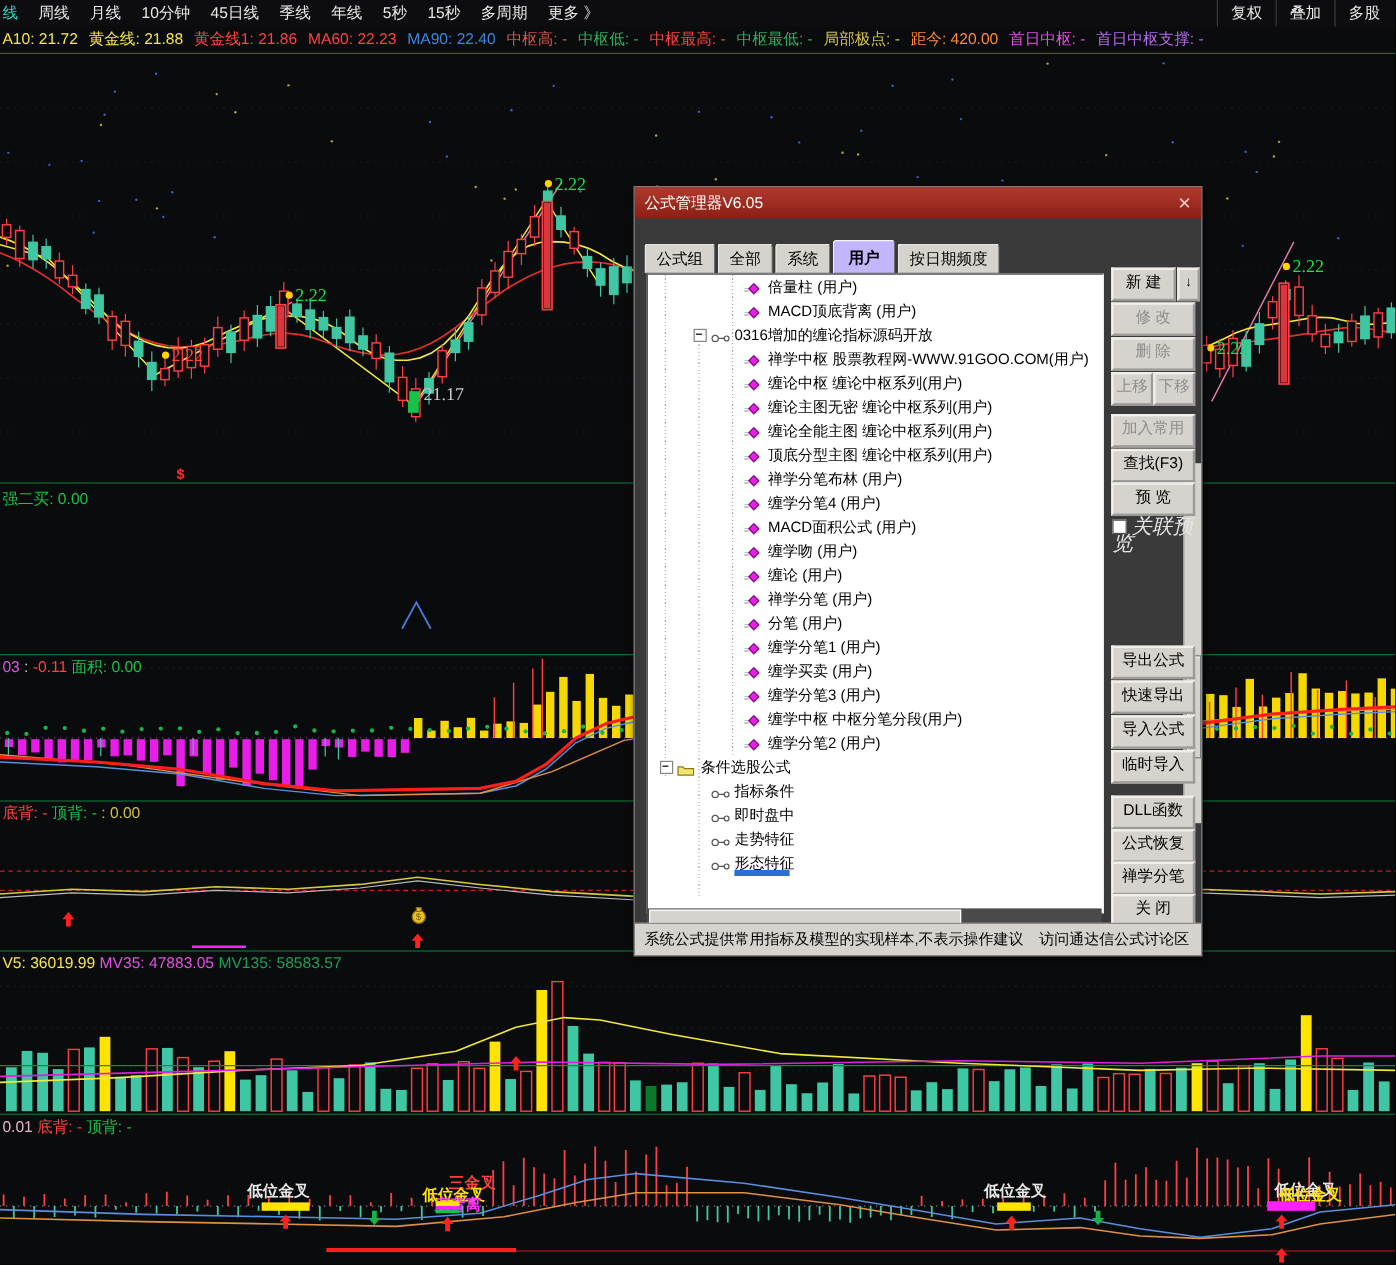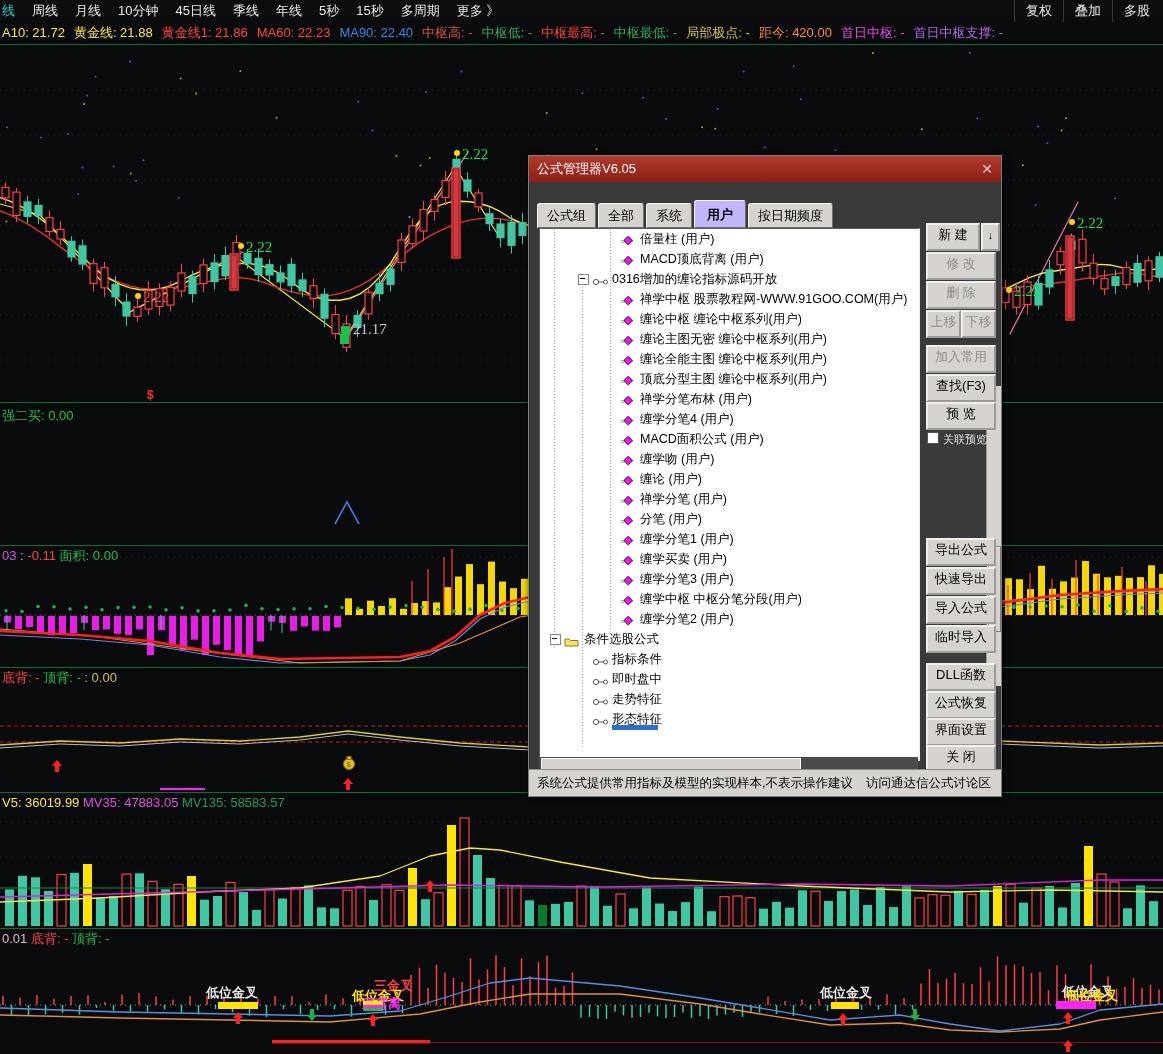--- a/index.html
+++ b/index.html
@@ -40,21 +40,21 @@
   .guide{position:absolute;width:1px;background-image:repeating-linear-gradient(to bottom,#a8a8a8 0 1px,transparent 1px 3px);}
   .selbar{position:absolute;height:5px;background:#2a6fd4;top:16px;}
   #vscroll{position:absolute;right:0px;top:230px;width:14px;height:300px;background:#d6d3ce;border-left:1px solid #9a9a9a;}
   #vthumb{position:absolute;left:1px;top:160px;width:11px;height:84px;background:#d6d3ce;border:1px solid #7a7a7a;box-shadow:inset 1px 1px 0 #fff;}
   #hscroll{position:absolute;left:10px;top:601px;width:379px;height:13px;background:#4a4a4a;}
   #hthumb{position:absolute;left:2px;top:1px;width:258px;height:10px;background:#d6d3ce;border:1px solid #fff;}
   .dlgbtn{position:absolute;left:397px;width:66px;height:24px;background:#d6d3ce;color:#000;
           border:2px outset #f0efec;font-size:13px;text-align:center;line-height:20px;cursor:default;}
   .dlgbtn.dis{color:#8e8e8e;}
   .dlgbtn.half{width:31px;}
-  #chkrow{position:absolute;left:398px;top:276px;width:60px;height:16px;color:#e6e6e6;font-size:11px;line-height:14px;}
+  #chkrow{position:absolute;left:398px;top:276px;width:74px;height:16px;color:#e6e6e6;font-size:17px;line-height:14px;font-style:italic;}
   #chkbox{display:inline-block;width:10px;height:10px;background:#fff;border:1px solid #555;vertical-align:-1px;margin-right:4px;}
   #dlg-status{position:absolute;left:0;top:613px;width:100%;height:26px;background:#d6d3ce;color:#000;font-size:12.5px;line-height:26px;border-top:1px solid #8a8a8a;}
   #dlg-status .l{padding-left:8px;float:left;}
   #dlg-status .r{padding-right:10px;float:right;cursor:pointer;}
 </style>
 </head>
 <body>
 
 <div id="stage">
   <div id="menubar">
@@ -964,21 +964,21 @@
     <div class="dlgbtn" style="top:246px">预 览</div>
     <div id="chkrow">
       <span id="chkbox"></span><span>关联预览</span>
     </div>
     <div class="dlgbtn" style="top:382px">导出公式</div>
     <div class="dlgbtn" style="top:411px">快速导出</div>
     <div class="dlgbtn" style="top:440px">导入公式</div>
     <div class="dlgbtn" style="top:469px">临时导入</div>
     <div class="dlgbtn" style="top:507px">DLL函数</div>
     <div class="dlgbtn" style="top:535px">公式恢复</div>
-    <div class="dlgbtn" style="top:562px">界面设置</div>
+    <div class="dlgbtn" style="top:562px">禅学分笔</div>
     <div class="dlgbtn" style="top:589px">关 闭</div>
 
     <div id="dlg-status">
       <span class="l">系统公式提供常用指标及模型的实现样本,不表示操作建议</span>
       <span class="r">访问通达信公式讨论区</span>
     </div>
   </div>
 <div class="divider" style="top: 44px;"></div>
     <div class="divider" style="top: 402px;"></div>
     <div class="divider" style="top: 545px;"></div>

